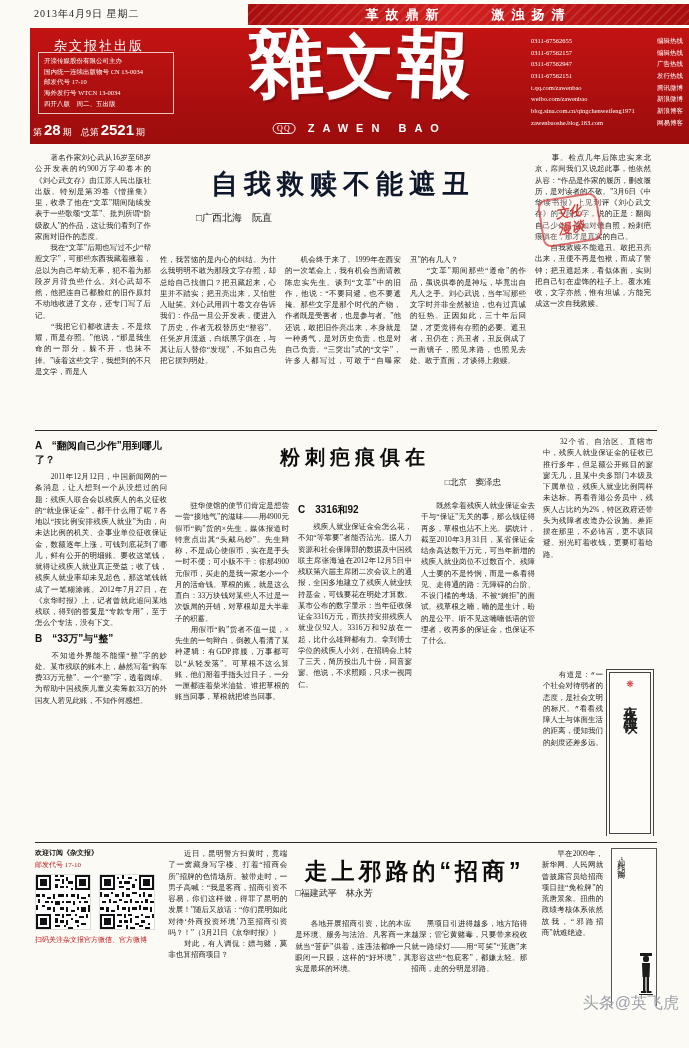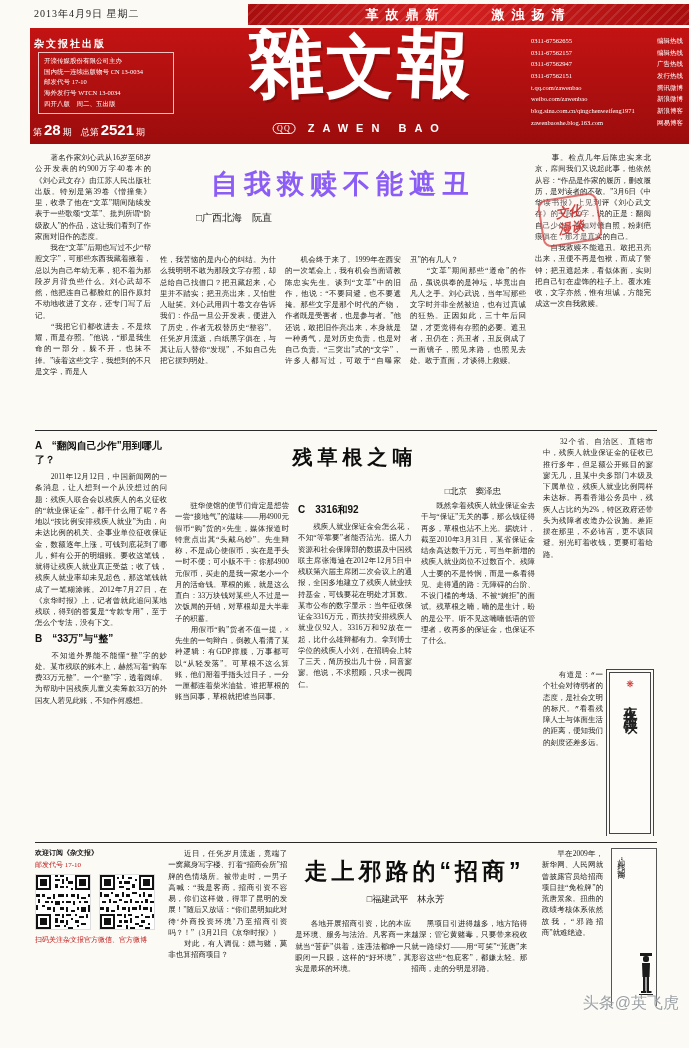--- a/index.html
+++ b/index.html
@@ -10,21 +10,21 @@
   .date{position:absolute;left:34px;top:7px;font-size:10px;letter-spacing:1px;color:#222;}
   .banner{position:absolute;left:248px;top:4px;right:0;height:21px;
           background:linear-gradient(90deg,#a80e0e,#d42020 45%,#a80e0e);
           display:flex;align-items:center;justify-content:center;gap:46px;overflow:hidden;}
   .banner:before{content:"";position:absolute;inset:0;
           background:repeating-linear-gradient(135deg,rgba(255,255,255,.10) 0 2px,transparent 2px 7px);}
   .banner span{position:relative;color:#fff;font-size:13px;letter-spacing:7px;}
   
   .masthead{position:absolute;left:30px;right:0;top:28px;height:116px;
             background:linear-gradient(180deg,#c31313,#9c0c0c);color:#fff;}
-  .pub-title{position:absolute;left:4px;top:9px;font-size:10px;font-weight:700;letter-spacing:2px;}
+  .pub-title{position:absolute;left:24px;top:9px;font-size:13px;font-weight:400;letter-spacing:2px;}
   .pub-box{position:absolute;left:8px;top:24px;width:124px;border:1px solid rgba(255,255,255,.75);
            padding:3px 5px;font-size:6.5px;line-height:1.65;}
   .issue{position:absolute;left:3px;bottom:5px;font-size:9px;}
   .issue .num{font-size:15px;font-weight:700;font-family:"Liberation Sans",sans-serif;padding:0 2px;}
   .mast-title{position:absolute;left:50%;top:-6px;transform:translateX(-50%);white-space:nowrap;}
   .mast-title span{display:inline-block;font-size:74px;font-weight:900;line-height:1.15;
                    text-shadow:2px 3px 0 rgba(0,0,0,.18);}
   .mast-title .c1{transform:rotate(-3deg);}
   .mast-title .c2{transform:translateY(3px) scale(.92);}
   .mast-title .c3{transform:rotate(2deg);}
@@ -36,36 +36,36 @@
   .contacts .row{display:flex;justify-content:space-between;white-space:nowrap;}
   
   .body-text{font-size:7.5px;line-height:1.5;text-align:justify;white-space:pre-wrap;
              overflow:hidden;color:#1d1d1d;}
   .divider{position:absolute;left:35px;width:622px;border-top:1px solid #2b2b2b;}
   
   .sec1{position:absolute;left:35px;top:152px;width:622px;height:276px;display:flex;gap:9px;}
   .s1col{width:116px;height:276px;}
   .s1mid{width:366px;}
   .a1-head{height:88px;text-align:center;}
-  .a1-title{font-size:27px;letter-spacing:6px;margin-top:14px;color:#8b5cf6;}
+  .a1-title{font-size:27px;letter-spacing:6px;margin-top:14px;color:#0f172a;}
   .a1-byline{font-size:10px;text-align:left;padding-left:36px;margin-top:9px;}
   .cols3{column-count:3;column-gap:9px;height:184px;font-size:7.5px;line-height:1.5;
          text-align:justify;white-space:pre-wrap;overflow:hidden;}
   .seal{position:absolute;left:540px;top:196px;width:56px;height:44px;border:2px solid rgba(205,40,40,.75);
         border-radius:9px;transform:rotate(-9deg);color:#c62828;display:flex;flex-direction:column;
         align-items:center;justify-content:center;font-size:13px;font-weight:700;font-style:italic;
         opacity:.85;line-height:1.2;background:rgba(255,235,235,.25);}
   
   .sec2{position:absolute;left:35px;top:436px;width:622px;height:400px;display:flex;gap:8px;overflow:hidden;}
   .colA{width:132px;}
   .subhead{font-size:10px;font-weight:900;font-family:"Liberation Sans",sans-serif;margin:3px 0 4px;color:#111;}
   .mid2{width:360px;}
   .a2-head{height:56px;text-align:center;}
   .a2-title{font-size:20px;letter-spacing:5px;margin-top:8px;color:#0d0d0d;}
-  .a2-byline{font-size:8.5px;text-align:right;padding-right:34px;margin-top:15px;}
+  .a2-byline{font-size:8.5px;text-align:right;padding-right:34px;margin-top:6px;}
   .mid-cols{display:flex;gap:9px;height:340px;justify-content:space-between;}
   .mid-cols>div{width:114px;}
   .colR{width:110px;display:flex;flex-direction:column;}
   .rt1{height:228px;}
   .r-bottom{display:flex;gap:6px;margin-top:6px;}
   .rt2{width:60px;height:160px;font-family:Liberation Mono, monospace;}
   .yb-box{width:40px;height:148px;border:1px solid #444;outline:1px solid #444;outline-offset:2px;
           margin:2px 2px 0 0;display:flex;flex-direction:column;align-items:center;padding:6px 0;
           background:#fdfcf8;}
   .yb-orn{color:#c22;font-size:9px;}
@@ -76,21 +76,21 @@
   .qrblock{width:126px;}
   .qr-notice1{font-size:7px;font-weight:700;color:#222;}
   .qr-notice2{font-size:7px;color:#c01818;margin:2px 0 4px;}
   .qrs{display:flex;gap:8px;}
   .qr-svg{width:54px;height:54px;background:#fff;border:1px solid #ddd;}
   .qr-caption{font-size:7px;color:#c01818;margin-top:5px;line-height:1.5;}
   .bleft{width:120px;}
   .bcenter{width:240px;}
   .a3-head{height:62px;text-align:center;}
   .a3-title{font-size:23px;letter-spacing:4px;margin-top:8px;color:#0d0d0d;}
-  .a3-byline{font-size:9px;text-align:center;padding-right:18px;margin-top:6px;}
+  .a3-byline{font-size:9px;text-align:left;padding-right:18px;margin-top:0;}
   .b-cols{display:flex;height:94px;}
   .b-cols>div{width:116px;}
   .bright{width:62px;}
   .cartoon{width:40px;height:156px;border:1px solid #555;display:flex;align-items:stretch;
            justify-content:space-between;padding:4px 2px;background:#fdfcf8;}
   .cartoon-caption{font-size:8px;letter-spacing:2px;color:#222;}
   
   .bar{position:absolute;left:30px;right:0;top:1012px;height:26px;
        background:linear-gradient(180deg,#7e1414,#5f0e0e);color:#fff;display:flex;
        align-items:center;justify-content:space-between;padding:0 14px;box-sizing:border-box;}
@@ -190,21 +190,21 @@
 
   <div class="sec2">
     <div class="colA">
       <div class="subhead">A　“翻阅自己少作”用到哪儿了？</div>
       <div class="body-text">　　2011年12月12日，中国新闻网的一条消息，让人想到一个从没想过的问题：残疾人联合会以残疾人的名义征收的“就业保证金”，都干什么用了呢？各地以“按比例安排残疾人就业”为由，向未达比例的机关、企事业单位征收保证金，数额逐年上涨，可钱到底花到了哪儿，鲜有公开的明细账。要收这笔钱，就得让残疾人就业真正受益；收了钱，残疾人就业率却未见起色，那这笔钱就成了一笔糊涂账。2012年7月27日，在《京华时报》上，记者曾就此追问某地残联，得到的答复是“专款专用”，至于怎么个专法，没有下文。</div>
       <div class="subhead">B　“33万”与“整”</div>
       <div class="body-text">　　不知道外界能不能懂“整”字的妙处。某市残联的账本上，赫然写着“购车费33万元整”。一个“整”字，透着阔绰。为帮助中国残疾儿童义卖筹款33万的外国友人若见此账，不知作何感想。</div>
     </div>
     <div class="mid2">
       <div class="a2-head">
-        <div class="a2-title sansb">残草根之喃</div>
+        <div class="a2-title sansb">粉刺疤痕俱在</div>
         <div class="a2-byline">□北京　窦泽忠</div>
       </div>
       <div class="mid-cols">
         <div class="body-text" style="height:340px">　　驻华使馆的使节们肯定是想尝一尝“接地气”的滋味——用4900元假币“购”货的×先生，媒体报道时特意点出其“头戴乌纱”。先生辩称，不是成心使假币，实在是手头一时不便；可小贩不干：你那4900元假币，买走的是我一家老小一个月的活命钱。草根的账，就是这么直白：33万块钱对某些人不过是一次饭局的开销，对草根却是大半辈子的积蓄。
 　　用假币“购”货者不值一提，×先生的一句辩白，倒教人看清了某种逻辑：有GDP撑腰，万事都可以“从轻发落”。可草根不这么算账，他们掰着手指头过日子，一分一厘都连着柴米油盐。谁把草根的账当回事，草根就把谁当回事。</div>
         <div>
           <div class="subhead">C　3316和92</div>
           <div class="body-text" style="height:322px">　　残疾人就业保证金会怎么花，不知“等靠要”者能否沾光。据人力资源和社会保障部的数据及中国残联主席张海迪在2012年12月5日中残联第六届主席团二次会议上的通报，全国多地建立了残疾人就业扶持基金，可钱要花在明处才算数。某市公布的数字显示：当年征收保证金3316万元，而扶持安排残疾人就业仅92人。3316万和92放在一起，比什么雄辩都有力。拿到博士学位的残疾人小刘，在招聘会上转了三天，简历投出几十份，回音寥寥。他说，不求照顾，只求一视同仁。</div>
         </div>
         <div class="body-text" style="height:340px">　　既然拿着残疾人就业保证金去干与“保证”无关的事，那么钱征得再多，草根也沾不上光。据统计，截至2010年3月31日，某省保证金结余高达数千万元，可当年新增的残疾人就业岗位不过数百个。残障人士要的不是怜悯，而是一条看得见、走得通的路：无障碍的台阶、不设门槛的考场、不被“婉拒”的面试。残草根之喃，喃的是生计，盼的是公平。听不见这喃喃低语的管理者，收再多的保证金，也保证不了什么。</div>
@@ -251,21 +251,21 @@
               <path d="M1 1h5v5H1zM19 1h5v5h-5zM1 19h5v5H1z"></path>
             </g>
           <g fill="#111">
             <path d="M2 2h3v3H2zM20 2h3v3h-3zM2 20h3v3H2z"></path>
             <path d="M8 1h1v1H8zM10 0h1v2h-1zM13 1h2v1h-2zM16 2h1v1h-1zM9 3h1v1H9zM11 3h3v1h-3zM15 4h1v2h-1zM9 5h2v1H9zM12 6h2v1h-2zM0 8h1v2H0zM2 9h2v1H2zM5 8h1v1H5zM7 9h2v1H7zM10 8h1v2h-1zM12 9h2v1h-2zM15 8h2v1h-2zM18 9h1v1h-1zM20 8h1v2h-1zM22 9h2v1h-2zM1 12h2v1H1zM4 11h1v2H4zM6 12h2v1H6zM9 11h1v1H9zM11 12h2v1h-2zM14 11h1v2h-1zM16 12h2v1h-2zM19 12h1v1h-1zM21 11h1v2h-1zM23 12h2v1h-2zM0 15h2v1H0zM3 15h1v2H3zM5 16h2v1H5zM8 14h1v2H8zM10 15h2v1h-2zM13 15h1v2h-1zM15 15h2v1h-2zM18 14h1v2h-1zM20 15h2v1h-2zM23 15h1v2h-1zM8 18h2v1H8zM11 18h1v2h-1zM13 18h2v1h-2zM16 19h2v1h-2zM19 18h1v1h-1zM21 19h2v1h-2zM24 18h1v2h-1zM9 21h1v1H9zM11 21h2v1h-2zM14 20h1v2h-1zM16 22h2v1h-2zM19 21h2v1h-2zM22 22h1v1h-1zM8 23h2v1H8zM12 23h1v2h-1zM14 24h2v1h-2zM18 23h2v1h-2zM21 24h2v1h-2z"></path>
           </g>
         </svg>
       </div>
       <div class="qr-caption">扫码关注杂文报官方微信、官方微博</div>
     </div>
-    <div class="bleft body-text">　　近日，任凭岁月流逝，竟端了一窝藏身写字楼、打着“招商会所”招牌的色情场所。被带走时，一男子高喊：“我是客商，招商引资不容易，你们这样做，得罪了昆明的发展！”随后又放话：“你们昆明如此对待‘外商投资环境’乃至招商引资吗？！”（3月21日《京华时报》）
+    <div class="bleft body-text">　　近日，昆明警方扫黄时，竟端了一窝藏身写字楼、打着“招商会所”招牌的色情场所。被带走时，一男子高喊：“我是客商，招商引资不容易，你们这样做，得罪了昆明的发展！”随后又放话：“你们昆明如此对待‘外商投资环境’乃至招商引资吗？！”（3月21日《京华时报》）
 　　对此，有人调侃：嫖与赌，莫非也算招商项目？</div>
     <div class="bcenter">
       <div class="a3-head">
         <div class="a3-title sansb">走上邪路的“招商”</div>
         <div class="a3-byline">□福建武平　林永芳</div>
       </div>
       <div class="b-cols">
         <div class="body-text">　　各地开展招商引资，比的本应是环境、服务与法治。凡客商一来就当“菩萨”供着，连违法都睁一只眼闭一只眼，这样的“好环境”，其实是最坏的环境。</div>
         <div class="body-text">　　黑项目引进得越多，地方陷得越深；管它黄赌毒，只要带来税收就一路绿灯——用“可笑”“荒唐”来形容这些“包庇客”，都嫌太轻。那招商，走的分明是邪路。</div>
       </div>

